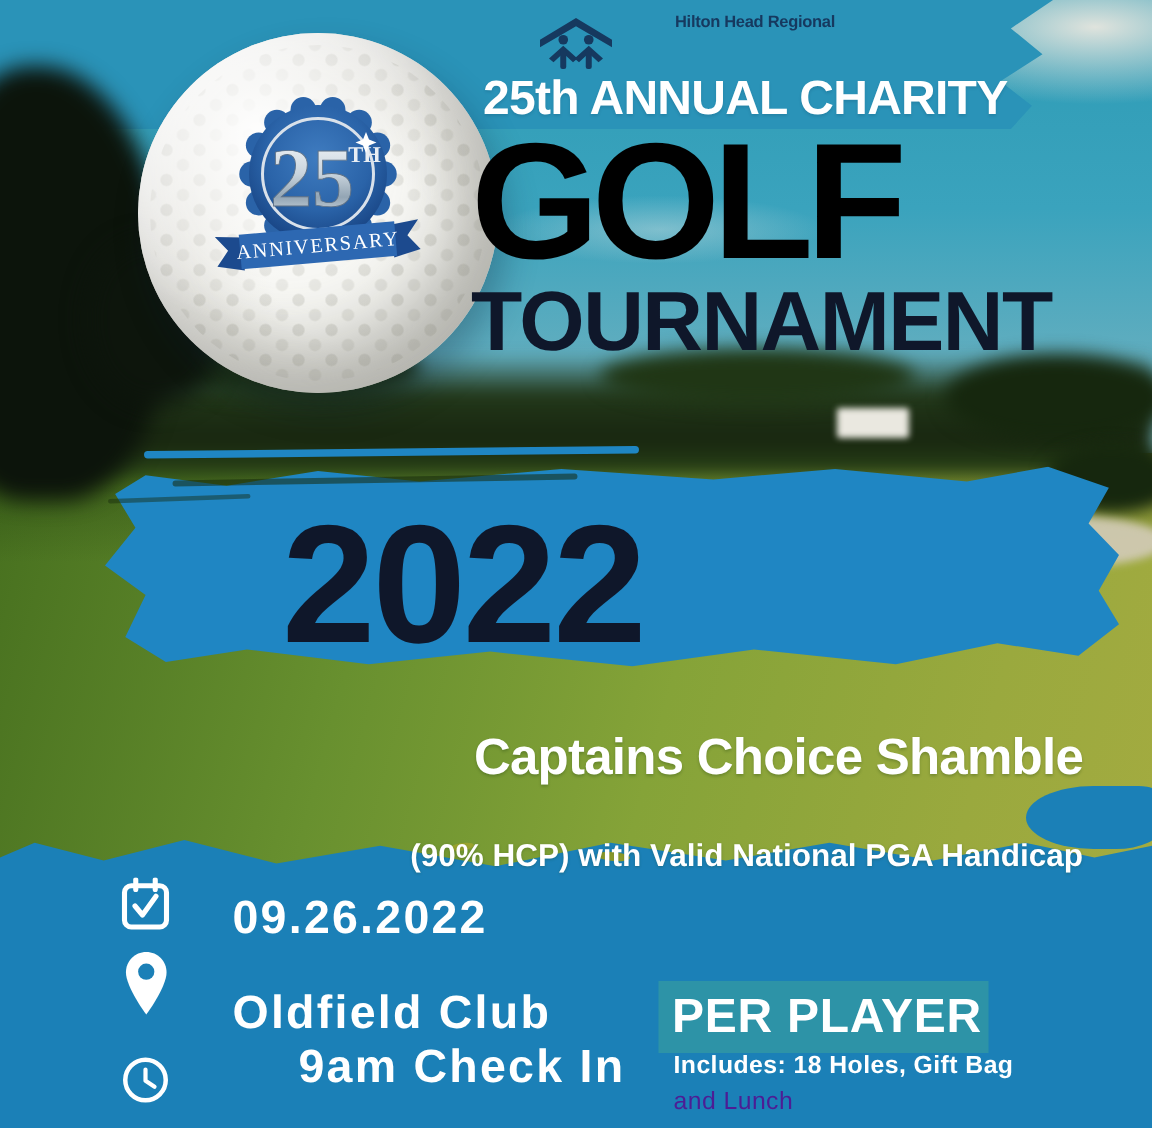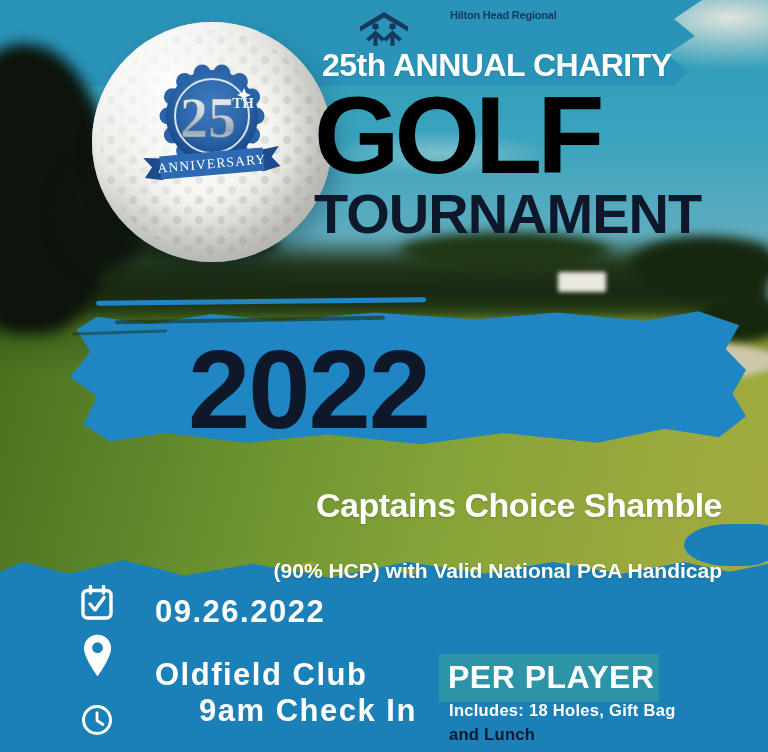--- a/index.html
+++ b/index.html
@@ -91,21 +91,21 @@
   .detail-label{left:155px;font-size:31px;font-weight:bold;color:#fff;letter-spacing:1.5px;}
   .lbl-date{top:594px;}
   .lbl-club{top:642px;margin-top:15px;}
   .lbl-checkin{top:693px;margin-left:44px;}
 
   
   .price{left:452px;top:588px;font-size:66px;line-height:1;font-weight:bold;color:#fff;}
   .pp-box{left:439px;top:654px;width:220px;height:48px;background:#2d93a7;}
   .pp-label{position:absolute;left:9px;top:5px;font-size:32px;font-weight:bold;color:#fff;letter-spacing:.5px;}
   .inc1{left:449px;top:701px;font-size:16.5px;font-weight:bold;color:#fff;letter-spacing:.3px;text-align:right;}
-  .inc2{left:449px;top:725px;font-size:16.5px;font-weight:bold;color:#0f172a;letter-spacing:.3px;}
+  .inc2{left:449px;top:725px;font-size:16.5px;font-weight:normal;color:#4c1d95;letter-spacing:.3px;}
 </style>
 </head>
 <body>
 
 <div class="poster">
 
   <div class="abs sky"></div>
   <div class="abs cloud-tr"></div>
   <div class="abs cloud-left"></div>
   <div class="abs cloud-mid"></div>

